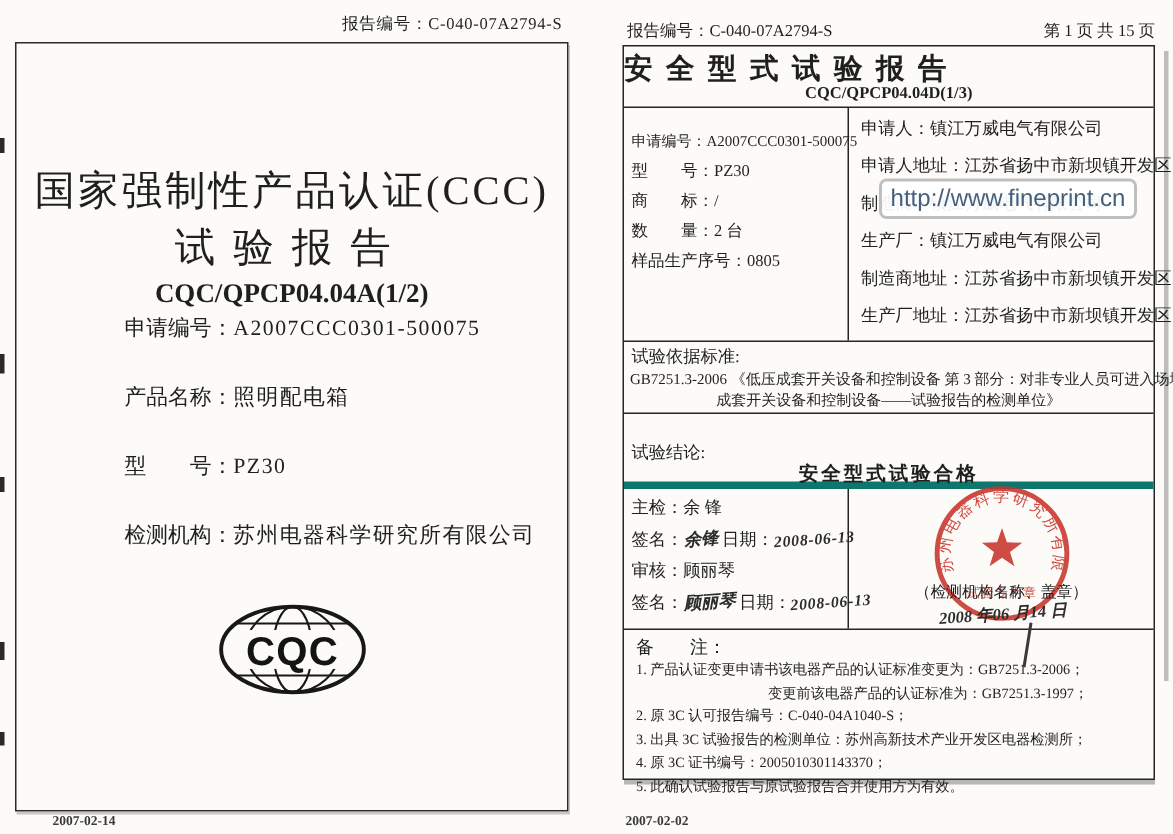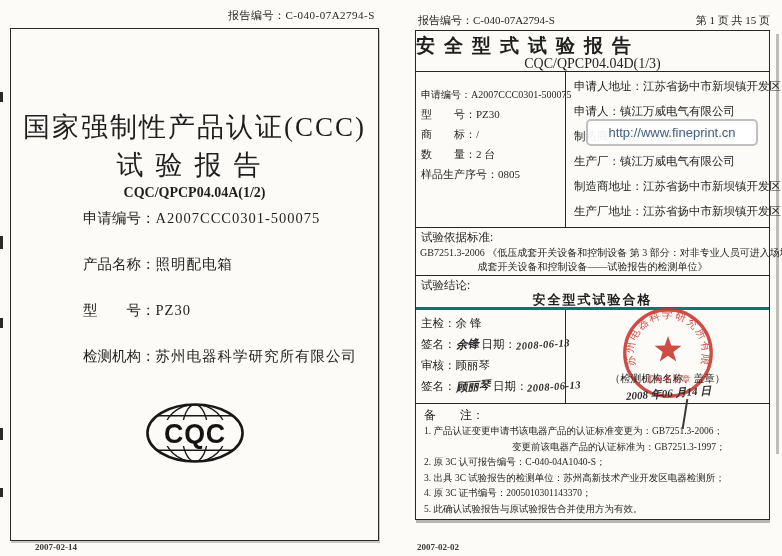--- a/index.html
+++ b/index.html
@@ -8,44 +8,44 @@
   
   .edge-mark{position:absolute;left:0;width:3px;background:#2a2a2a;}
   .right-shadow{position:absolute;right:3px;top:34px;width:3px;height:420px;background:#8a8a8a;opacity:.55;}
   .table-shadow{position:absolute;left:416px;top:520px;width:354px;height:3px;background:#9a9a98;opacity:.7;}
   
   .lp-header{position:absolute;top:8px;left:228px;font-size:11px;letter-spacing:.5px;}
   .lp-box{position:absolute;left:10px;top:28px;width:367px;height:511px;border:1.5px solid #2b2b2b;
           box-shadow:1px 2px 0 #c9c7c2;}
   .lp-title1{position:absolute;top:80px;left:0;width:100%;text-align:center;font-size:27px;letter-spacing:2px;}
   .lp-title2{position:absolute;top:118px;left:0;width:100%;text-align:center;font-size:27px;letter-spacing:12px;}
-  .lp-subtitle{position:absolute;top:156px;left:0;width:100%;text-align:center;font-size:14px;font-weight:bold;}
+  .lp-subtitle{position:absolute;top:156px;left:0;width:100%;text-align:center;font-size:18px;font-weight:bold;}
   .lp-fields{position:absolute;top:180px;left:72px;}
   .lp-field{height:20px;margin-bottom:26px;font-size:14.5px;white-space:nowrap;}
   .lp-field .val{letter-spacing:1px;}
   .lp-logo{position:absolute;top:372px;left:50%;transform:translateX(-50%);}
   .lp-footer{position:absolute;left:35px;top:542px;font-size:9px;font-weight:bold;color:#3a3a3a;}
   
   .rp-header{position:absolute;top:13px;left:418px;width:352px;font-size:11px;display:flex;justify-content:space-between;}
   .rp-table{position:absolute;left:415px;top:30px;width:353px;height:488px;border:1.5px solid #262626;background:transparent;}
   .row{box-sizing:border-box;}
   .row-title{height:25px;text-align:left;font-size:19px;font-weight:bold;letter-spacing:9px;padding-top:2px;}
-  .row-subtitle{height:16px;text-align:center;font-size:14px;font-weight:normal;border-bottom:1px solid #262626;
+  .row-subtitle{height:16px;text-align:center;font-size:11px;font-weight:bold;border-bottom:1px solid #262626;
                 font-family:"Liberation Serif",serif;}
   .row-info{height:156px;display:flex;border-bottom:1px solid #262626;}
   .info-left{width:150px;border-right:1px solid #262626;padding:16px 3px 0 5px;box-sizing:border-box;}
   .info-left .fld{font-size:11px;line-height:13px;margin-bottom:7px;white-space:nowrap;}
   .info-left .fld.small{font-size:10px;}
   .info-right{flex:1;padding:7px 2px 0 8px;box-sizing:border-box;}
   .info-right .fld{font-size:11.5px;line-height:14px;margin-bottom:11px;white-space:nowrap;}
   .row-standard{height:48px;border-bottom:1px solid #262626;position:relative;font-size:10px;}
   .std-label{position:absolute;top:2px;left:5px;font-size:11.5px;}
   .std-line1{position:absolute;top:18px;left:4px;width:346px;white-space:nowrap;}
   .std-line2{position:absolute;top:32px;left:0;width:100%;text-align:center;}
-  .row-conclusion{height:34px;border-bottom:3px solid #0f766e;position:relative;}
+  .row-conclusion{height:34px;border-bottom:5px solid #0f766e;position:relative;margin-top:16px;}
   .ccl-label{position:absolute;top:2px;left:5px;font-size:11.5px;}
   .ccl-value{position:absolute;top:15px;left:0;width:100%;text-align:center;font-size:13px;font-weight:bold;letter-spacing:2px;}
   .row-sign{height:94px;display:flex;border-bottom:1px solid #262626;}
   .sign-left{width:150px;border-right:1px solid #262626;padding:6px 2px 0 5px;box-sizing:border-box;}
   .sign-left .ln{font-size:11.5px;line-height:15px;margin-bottom:6px;white-space:nowrap;}
   .hand{font-style:italic;font-weight:bold;color:#2c2c2c;display:inline-block;transform:rotate(-4deg);}
   .hand.date{font-size:10.5px;letter-spacing:.5px;}
   .sign-right{flex:1;position:relative;}
   .seal{position:absolute;left:50%;top:-4px;transform:translateX(-50%);opacity:.88;}
   .seal-caption{position:absolute;bottom:17px;left:0;width:100%;text-align:center;font-size:10.5px;}
@@ -53,21 +53,21 @@
   .pen-stroke{position:absolute;bottom:-26px;left:118px;width:2px;height:30px;background:#3a3a3a;
               transform:rotate(9deg);z-index:3;}
   .row-remarks{height:112px;padding:3px 6px 0 8px;position:relative;}
   .rem-label{font-size:12px;line-height:16px;margin-bottom:1px;}
   .rem-item{font-size:9.5px;line-height:15.5px;white-space:nowrap;}
   .rem-item.cont{padding-left:88px;}
   .rp-footer{position:absolute;left:417px;top:542px;font-size:9px;font-weight:bold;color:#3a3a3a;}
   
   .watermark{position:absolute;left:586px;top:119px;width:168px;height:23px;border:2px solid #bfbfbf;
              border-radius:5px;background:rgba(255,255,255,.93);display:flex;align-items:center;justify-content:center;
-             font-family:"Liberation Sans",sans-serif;font-size:13px;color:#44607c;z-index:5;}
+             font-family:"Liberation Sans",sans-serif;font-size:16px;color:#44607c;z-index:5;}
 </style>
 </head>
 <body>
 
 <div class="canvas">
 
   <div class="edge-mark" style="top:92px;height:10px;"></div>
   <div class="edge-mark" style="top:236px;height:13px;"></div>
   <div class="edge-mark" style="top:318px;height:10px;"></div>
   <div class="edge-mark" style="top:428px;height:12px;"></div>
@@ -132,22 +132,22 @@
 
     <div class="row row-info">
       <div class="info-left">
         <div class="fld small"><span>申请编号：</span><span>A2007CCC0301-500075</span></div>
         <div class="fld"><span>型　　号：</span><span>PZ30</span></div>
         <div class="fld"><span>商　　标：</span><span>/</span></div>
         <div class="fld"><span>数　　量：</span><span>2 台</span></div>
         <div class="fld"><span>样品生产序号：</span><span>0805</span></div>
       </div>
       <div class="info-right">
+        <div class="fld"><span>申请人：</span><span>镇江万威电气有限公司</span></div>
         <div class="fld"><span>申请人地址：</span><span>江苏省扬中市新坝镇开发区</span></div>
-        <div class="fld"><span>申请人：</span><span>镇江万威电气有限公司</span></div>
         <div class="fld"><span>制造商：</span><span>镇江万威电气有限公司</span></div>
         <div class="fld"><span>生产厂：</span><span>镇江万威电气有限公司</span></div>
         <div class="fld"><span>制造商地址：</span><span>江苏省扬中市新坝镇开发区</span></div>
         <div class="fld"><span>生产厂地址：</span><span>江苏省扬中市新坝镇开发区</span></div>
       </div>
     </div>
 
     <div class="row row-standard">
       <div class="std-label">试验依据标准:</div>
       <div class="std-line1">GB7251.3-2006 《低压成套开关设备和控制设备 第 3 部分：对非专业人员可进入场地的低压</div>

